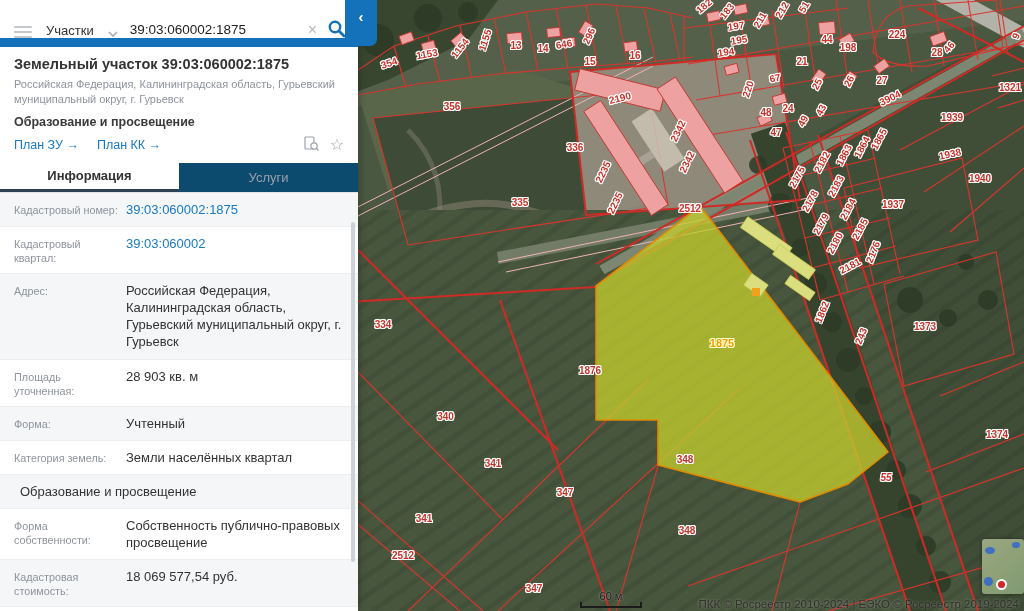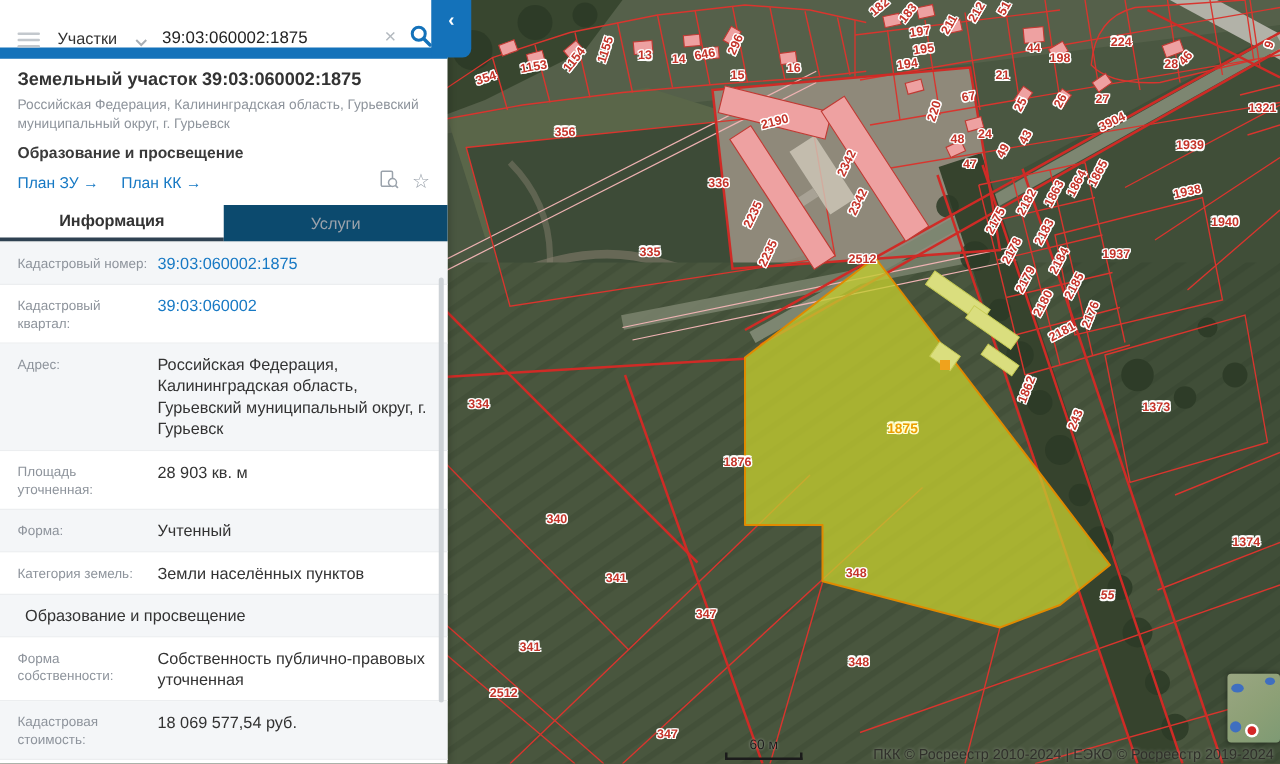--- a/index.html
+++ b/index.html
@@ -392,28 +392,28 @@
       <div class="row">
         <div class="rlabel">Площадь уточненная:</div>
         <div class="rvalue">28 903 кв. м</div>
       </div>
       <div class="row alt">
         <div class="rlabel">Форма:</div>
         <div class="rvalue">Учтенный</div>
       </div>
       <div class="row">
         <div class="rlabel">Категория земель:</div>
-        <div class="rvalue">Земли населённых пунктов</div>
+        <div class="rvalue">Земли населённых квартал</div>
       </div>
       <div class="row alt">
         <div class="rvalue">Образование и просвещение</div>
       </div>
       <div class="row">
         <div class="rlabel">Форма собственности:</div>
-        <div class="rvalue">Собственность публично-правовых уточненная</div>
+        <div class="rvalue">Собственность публично-правовых просвещение</div>
       </div>
       <div class="row alt">
         <div class="rlabel">Кадастровая стоимость:</div>
         <div class="rvalue">18 069 577,54 руб.</div>
       </div>
     </div>
 </div>
 <div class="sscroll"></div>
 <div class="collapse">‹</div>
 

